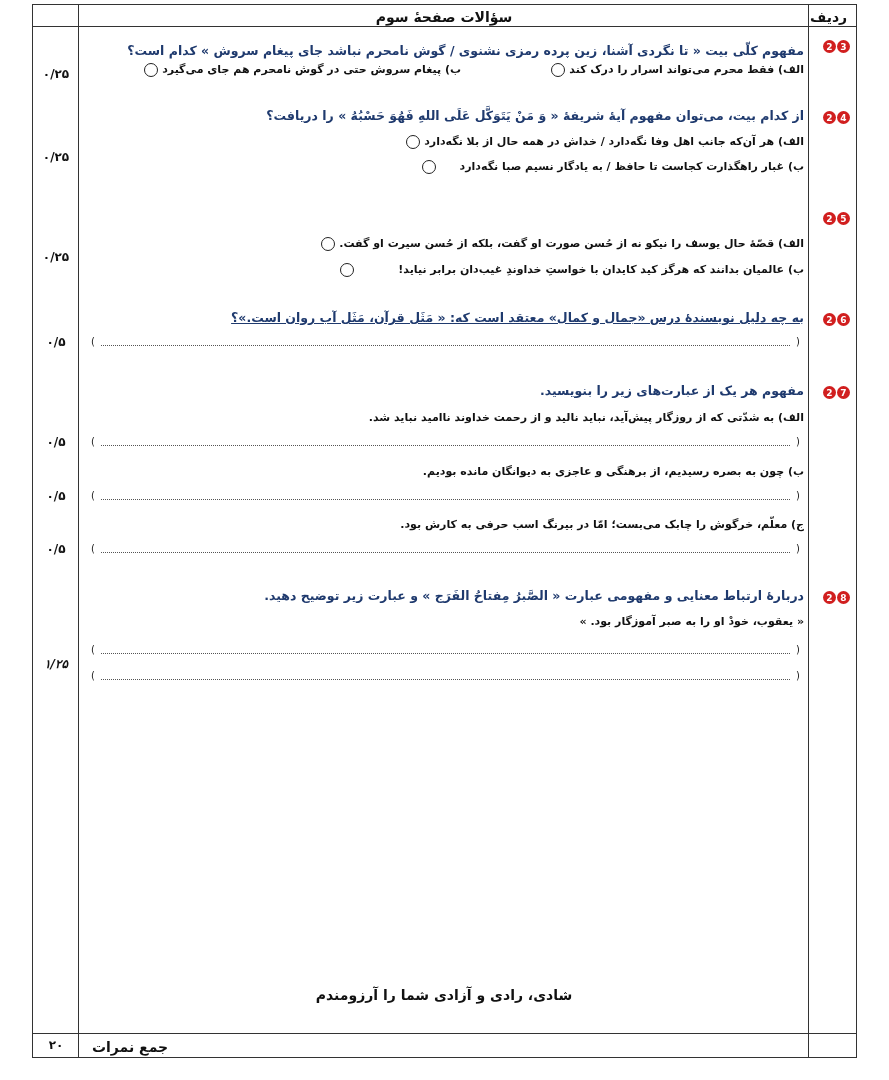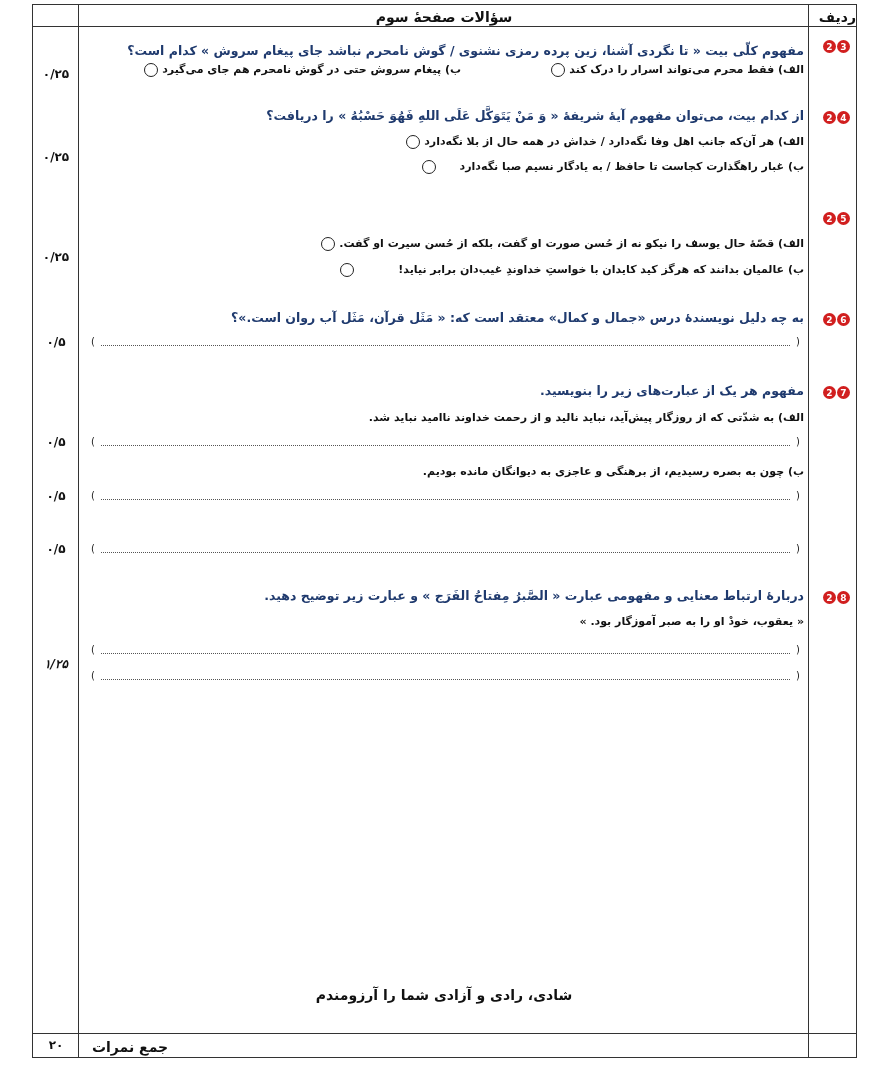--- a/index.html
+++ b/index.html
@@ -31,21 +31,21 @@
 <body>
 
 <div class="sheet">
 
   <div class="vline" style="left:45px;"></div>
   <div class="vline" style="left:775px;"></div>
 
   <div class="hline" style="top:21px;"></div>
   <div class="hline" style="top:1028px;"></div>
 
-  <div class="abs hdr" style="left:777px; width:46px; top:4px; text-align:right;">ردیف</div>
+  <div class="abs hdr" style="left:777px; width:46px; top:4px; text-align:left;">ردیف</div>
   <div class="abs hdr" style="left:47px; width:728px; top:4px; text-align:center;">سؤالات صفحهٔ سوم</div>
 
   <div class="badges" style="top:35px;">
     <span class="badge">2</span>
     <span class="badge">3</span>
   </div>
   <div class="q qtitle" style="top:38px;">مفهوم کلّی بیت « تا نگردی آشنا، زین پرده رمزی نشنوی / گوش نامحرم نباشد جای پیغام سروش » کدام است؟</div>
   <div class="q opt" style="top:58px;">
     <span>الف) فقط محرم می‌تواند اسرار را درک کند</span>
     <span class="radio"></span>
@@ -82,21 +82,21 @@
   <div class="q opt" style="top:258px;">
     <span>ب) عالمیان بدانند که هرگز کید کایدان با خواستِ خداوندِ غیب‌دان برابر نیاید!</span>
     <span class="radio" style="margin-right:40px;"></span>
   </div>
   <div class="score" style="top:245px;">۰/۲۵</div>
 
   <div class="badges" style="top:308px;">
     <span class="badge">2</span>
     <span class="badge">6</span>
   </div>
-  <div class="q qtitle" style="top:305px;">به چه دلیل نویسندهٔ درس «جمال و کمال» معتقد است که: « مَثَل قرآن، مَثَل آب روان است.»؟</div>
+  <div class="q qtitle" style="top:305px;text-decoration:underline;">به چه دلیل نویسندهٔ درس «جمال و کمال» معتقد است که: « مَثَل قرآن، مَثَل آب روان است.»؟</div>
   <div class="answer" style="top:333px;">
     <span class="lp">(</span>
       <span class="dots"></span>
       <span class="rp">)</span>
   </div>
   <div class="score" style="top:330px;">۰/۵</div>
 
   <div class="badges" style="top:381px;">
     <span class="badge">2</span>
     <span class="badge">7</span>
@@ -111,20 +111,21 @@
   <div class="score" style="top:430px;">۰/۵</div>
 
   <div class="q opt" style="top:460px;">ب) چون به بصره رسیدیم، از برهنگی و عاجزی به دیوانگان مانده بودیم.</div>
   <div class="answer" style="top:487px;">
     <span class="lp">(</span>
       <span class="dots"></span>
       <span class="rp">)</span>
   </div>
   <div class="score" style="top:484px;">۰/۵</div>
 
+  <div class="q opt" style="top:513px;">ج) معلّم، خرگوش را چابک می‌بست؛ امّا در بیرنگ اسب حرفی به کارش بود.</div>
   <div class="answer" style="top:540px;">
     <span class="lp">(</span>
       <span class="dots"></span>
       <span class="rp">)</span>
   </div>
   <div class="score" style="top:537px;">۰/۵</div>
 
   <div class="badges" style="top:586px;">
     <span class="badge">2</span>
     <span class="badge">8</span>

